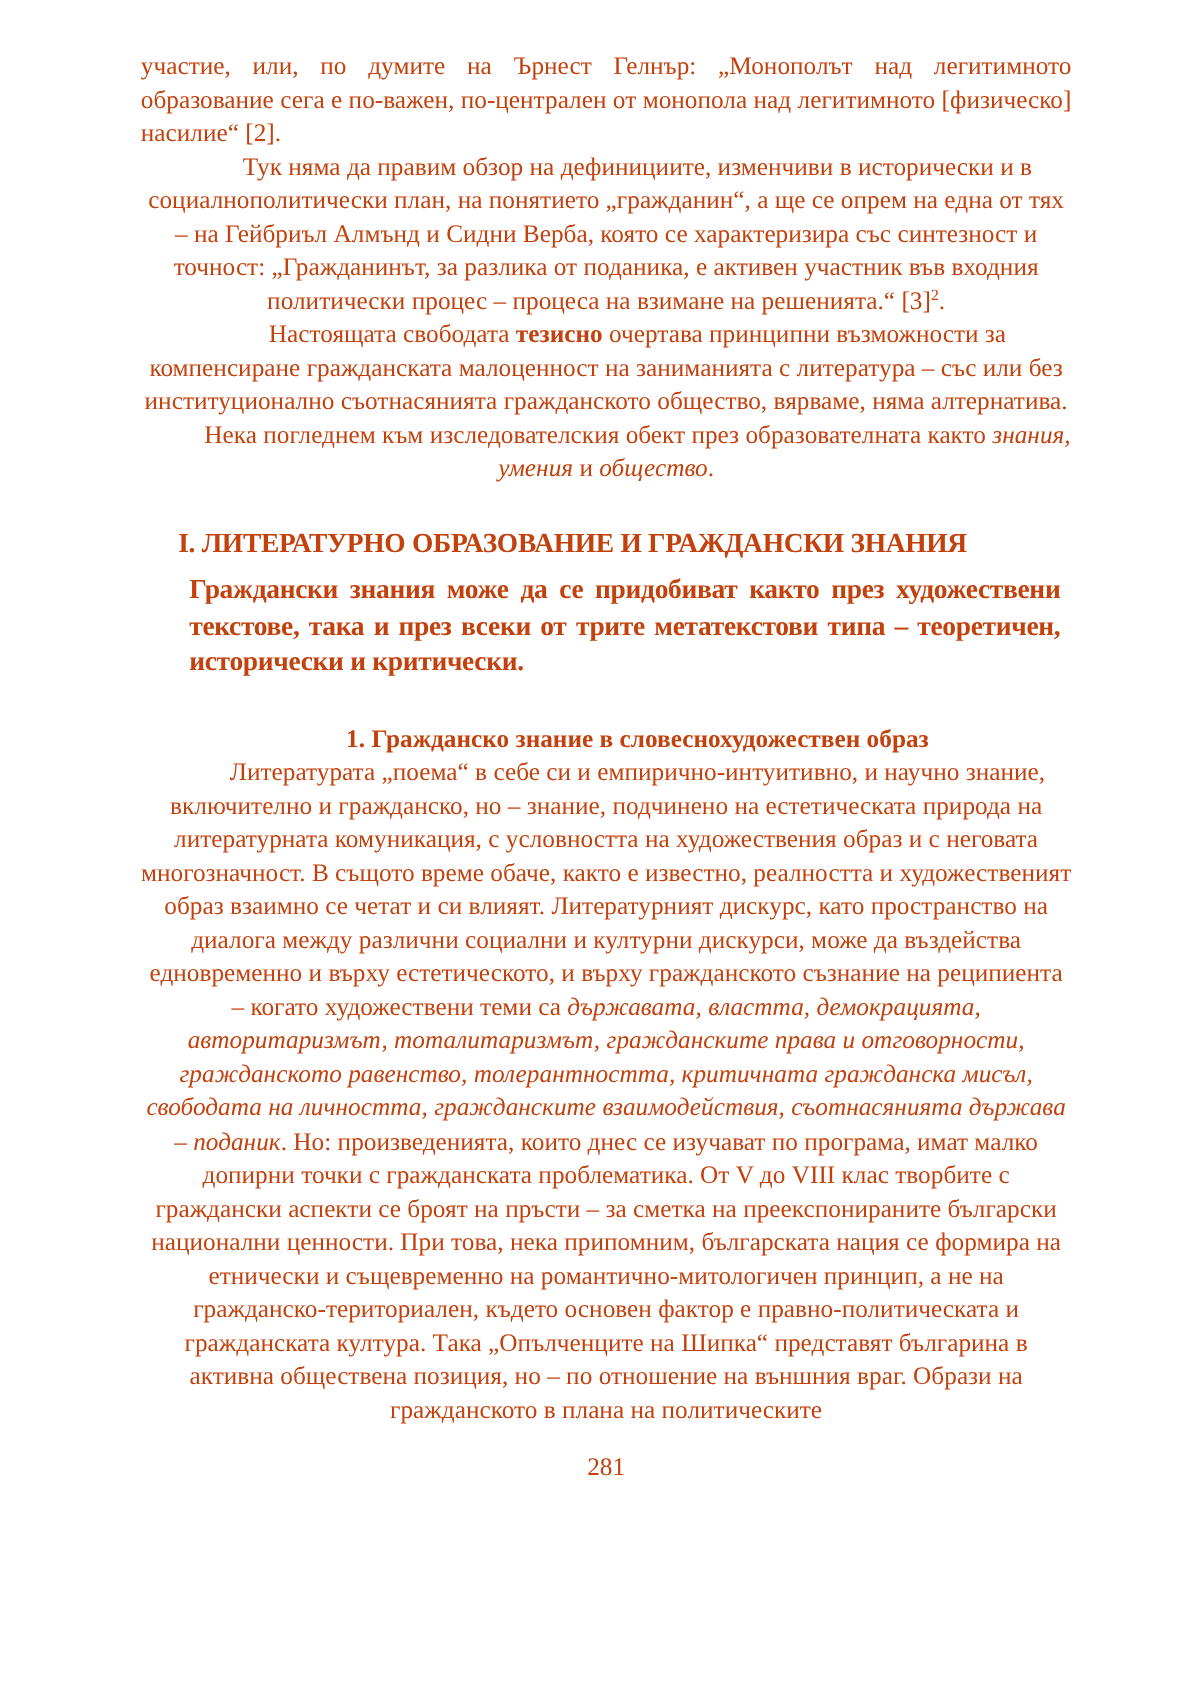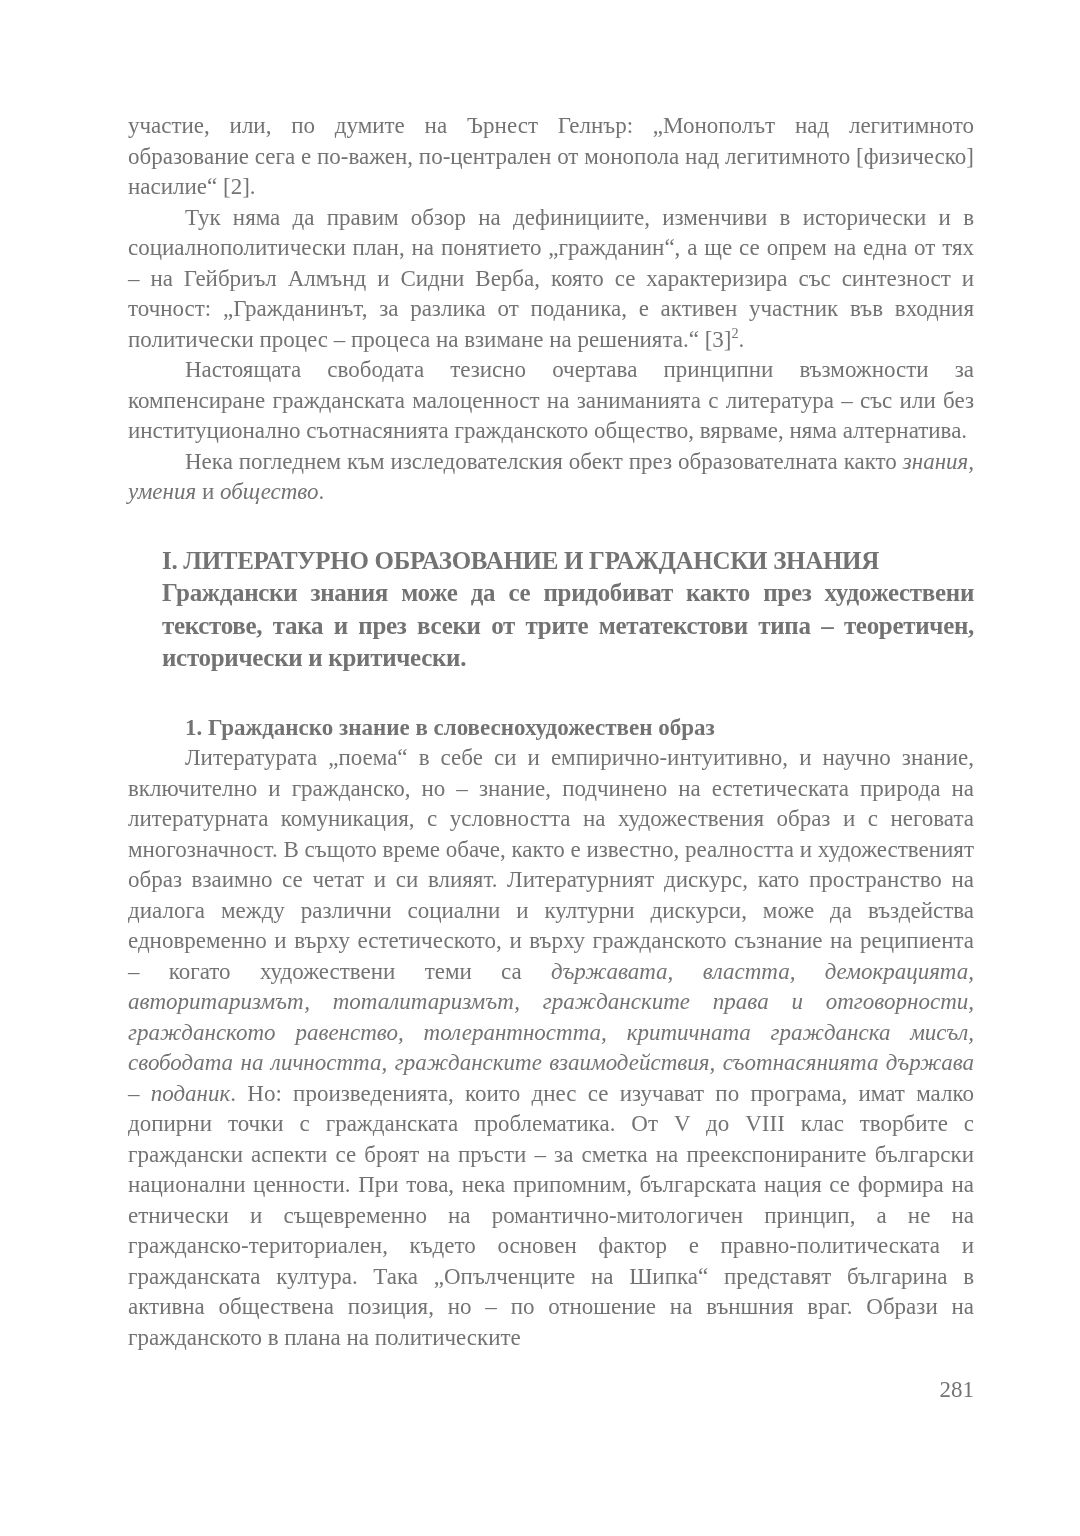--- a/index.html
+++ b/index.html
@@ -5,39 +5,40 @@
   html, body {
     margin: 0;
     padding: 0;
     background: #ffffff;
   }
   .page {
     position: relative;
     width: 1080px;
     height: 1536px;
     background: #ffffff;
-    color: #737373;
+    color: #c2410c;
     box-sizing: border-box;
-    padding: 111px 106px 0 128px;
+    padding: 45px 106px 0 128px;
     overflow: hidden;
     font-family: "Liberation Serif", serif;
   }
   .content {
     width: 100%;
   }
   p.body {
     font-size: 23px;
     line-height: 30.5px;
     text-align: justify;
     margin: 0;
   }
   p.indent, .subheading {
     text-indent: 57px;
+    text-align: center;
   }
-  .run-bold { font-weight: 400; }
+  .run-bold { font-weight: 700; }
   .run-italic { font-style: italic; margin-top: 11px; }
   .run-sup {
     font-size: 62%;
     vertical-align: super;
     line-height: 0;
   }
   .section-heading {
     margin: 37px 0 0 34px;
     font-family: Liberation Serif, serif;
     font-size: 25px;
@@ -45,32 +46,32 @@
     font-weight: 700;
     letter-spacing: -0.3px;
   }
   .section-title {
     margin: 0;
     font-size: inherit;
     line-height: inherit;
     font-weight: 700;
   }
   .section-lead {
-    margin: 0;
+    margin: 10px;
     text-align: justify;
   }
   .subheading {
     font-family: "Liberation Serif", serif;
     font-size: 23px;
     line-height: 30.5px;
     font-weight: 700;
     margin: 38px 0 0 0;
   }
   .page-number {
-    text-align: right;
+    text-align: center;
     font-size: 23px;
     line-height: 30px;
     margin-top: 22px;
   }
 </style>
 </head>
 <body>
 
 <div class="page">
   <div class="content">

